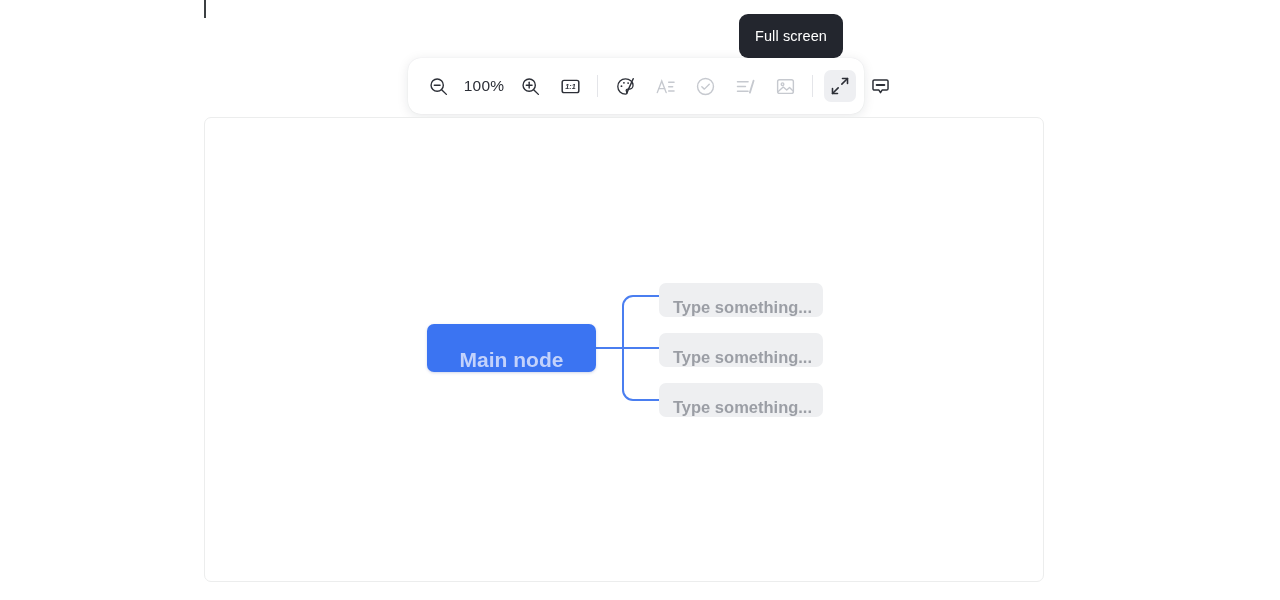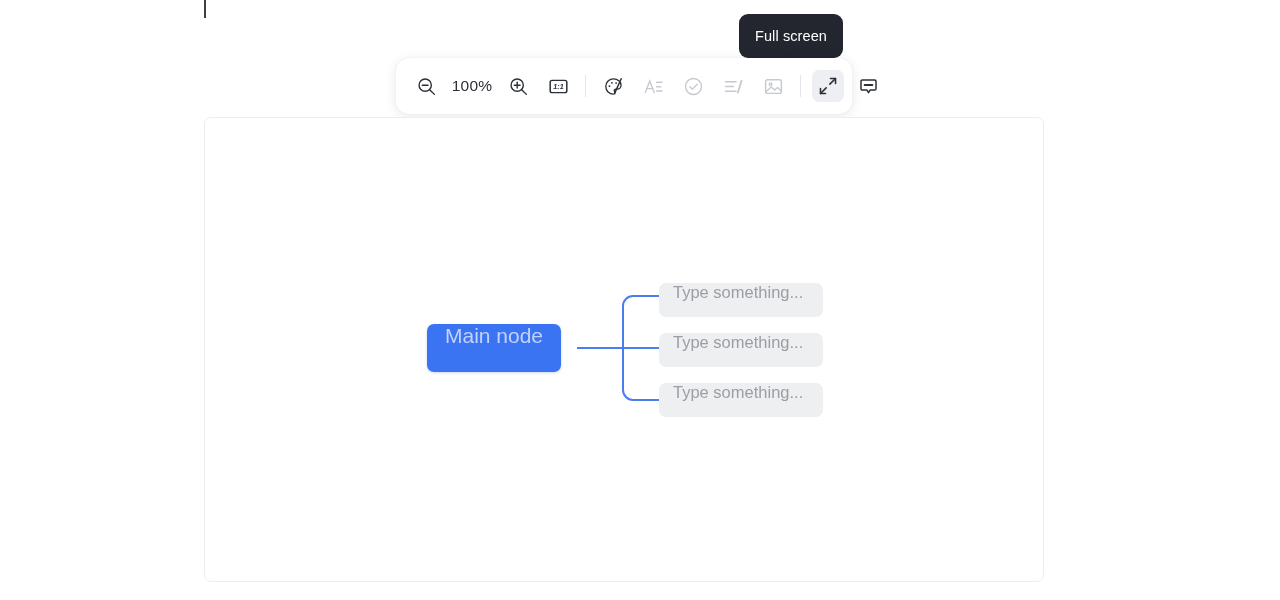--- a/index.html
+++ b/index.html
@@ -54,21 +54,21 @@
     width: 0;
     height: 0;
     border-left: 7px solid transparent;
     border-right: 7px solid transparent;
     border-top: 8px solid #23262e;
   }
 
   
   .toolbar {
     position: absolute;
-    left: 396px;
+    left: 408px;
     top: 58px;
     width: 456px;
     height: 56px;
     box-sizing: border-box;
     background: #ffffff;
     border-radius: 13px;
     box-shadow: 0 2px 12px rgba(20, 25, 40, 0.10), 0 0 1px rgba(20, 25, 40, 0.12);
     display: flex;
     align-items: center;
     padding: 0 10px;
@@ -129,29 +129,30 @@
     left: 0;
     top: 0;
     width: 840px;
     height: 465px;
   }
 
   .node {
     position: absolute;
     box-sizing: border-box;
     display: flex;
-    align-items: flex-start;
+    align-items: flex-end;
     justify-content: center;
     white-space: nowrap;
+    font-weight: bold;
   }
 
   .node-main {
     left: 222px;
     top: 206px;
-    width: 134px;
+    width: 169px;
     height: 48px;
     background: #3b74f2;
     color: #c3d2fb;
     font-size: 21px;
     border-radius: 7px;
     box-shadow: 0 1px 3px rgba(40, 70, 160, 0.22);
   }
 
   .node-child {
     left: 454px;

